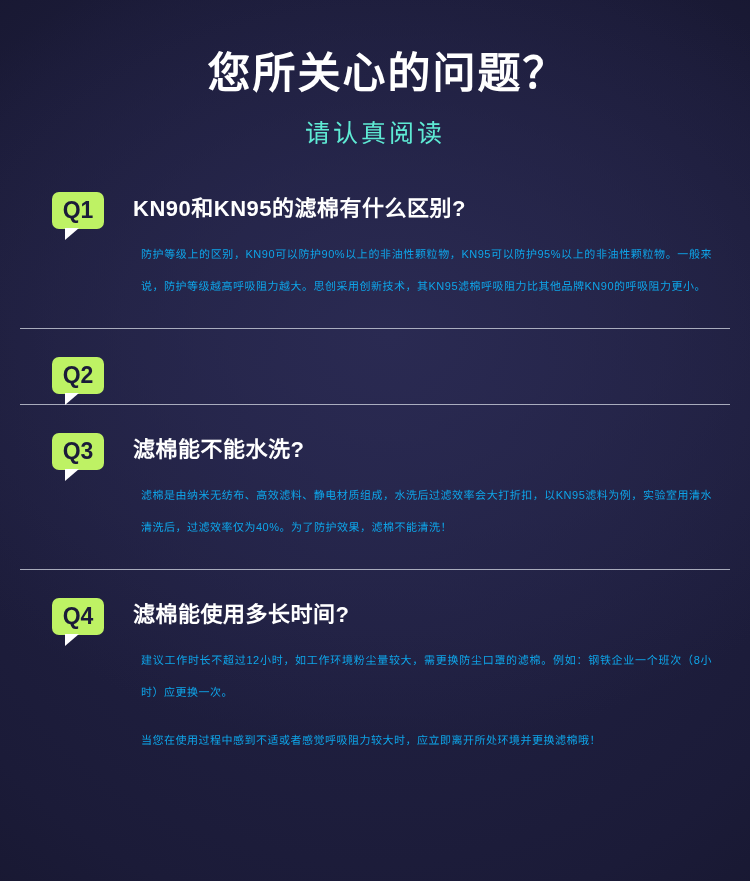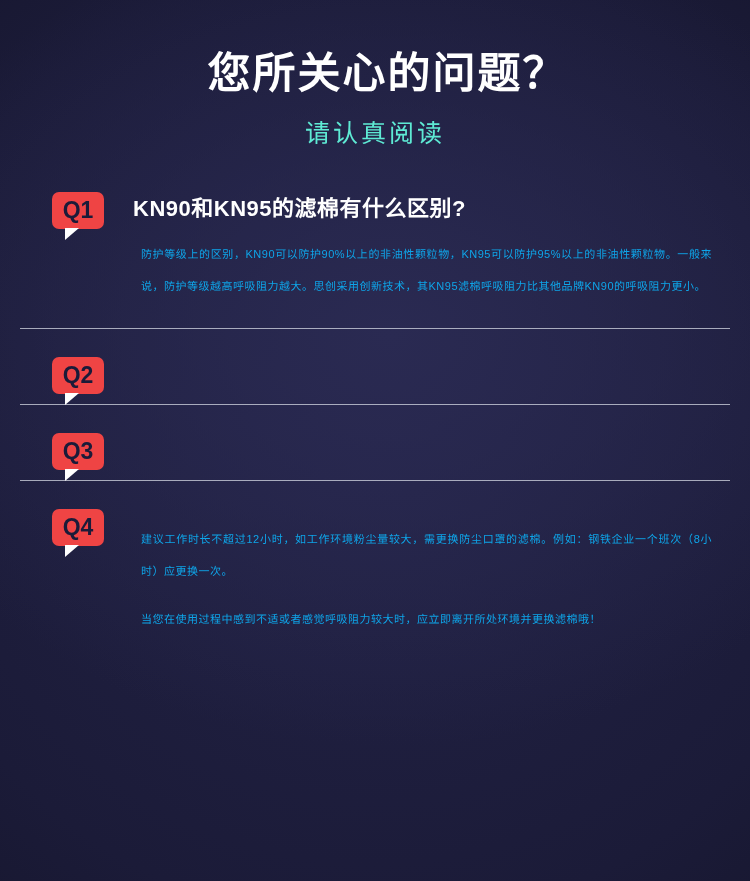--- a/index.html
+++ b/index.html
@@ -59,21 +59,21 @@
   }
 
   
   .q-badge {
     position: relative;
     flex-shrink: 0;
     width: 52px;
     height: 37px;
     margin-top: 2px;
     margin-right: 21px;
-    background: #ef4444;
+    background: #bef264;
     border-radius: 7px;
     display: flex;
     align-items: center;
     justify-content: center;
   }
   .q-badge::after {
     content: "";
     position: absolute;
     left: 13px;
     bottom: -11px;
@@ -137,27 +137,32 @@
       <span class="q-badge-label">Q2</span>
     </div>
   </section>
 
   <div class="divider"></div>
 
   <section class="faq-item">
     <div class="q-badge">
       <span class="q-badge-label">Q3</span>
     </div>
+    <div class="q-content">
+      <h2 class="q-title">滤棉能不能水洗?</h2>
+      <p class="q-answer">滤棉是由纳米无纺布、高效滤料、静电材质组成，水洗后过滤效率会大打折扣，以KN95滤料为例，实验室用清水清洗后，过滤效率仅为40%。为了防护效果，滤棉不能清洗！</p>
+    </div>
   </section>
 
   <div class="divider"></div>
 
   <section class="faq-item">
     <div class="q-badge">
       <span class="q-badge-label">Q4</span>
     </div>
     <div class="q-content">
+      <h2 class="q-title">滤棉能使用多长时间?</h2>
       <p class="q-answer">建议工作时长不超过12小时，如工作环境粉尘量较大，需更换防尘口罩的滤棉。例如：钢铁企业一个班次（8小时）应更换一次。</p>
       <p class="q-answer">当您在使用过程中感到不适或者感觉呼吸阻力较大时，应立即离开所处环境并更换滤棉哦！</p>
     </div>
   </section>
 
 </main>
 
 </body></html>

